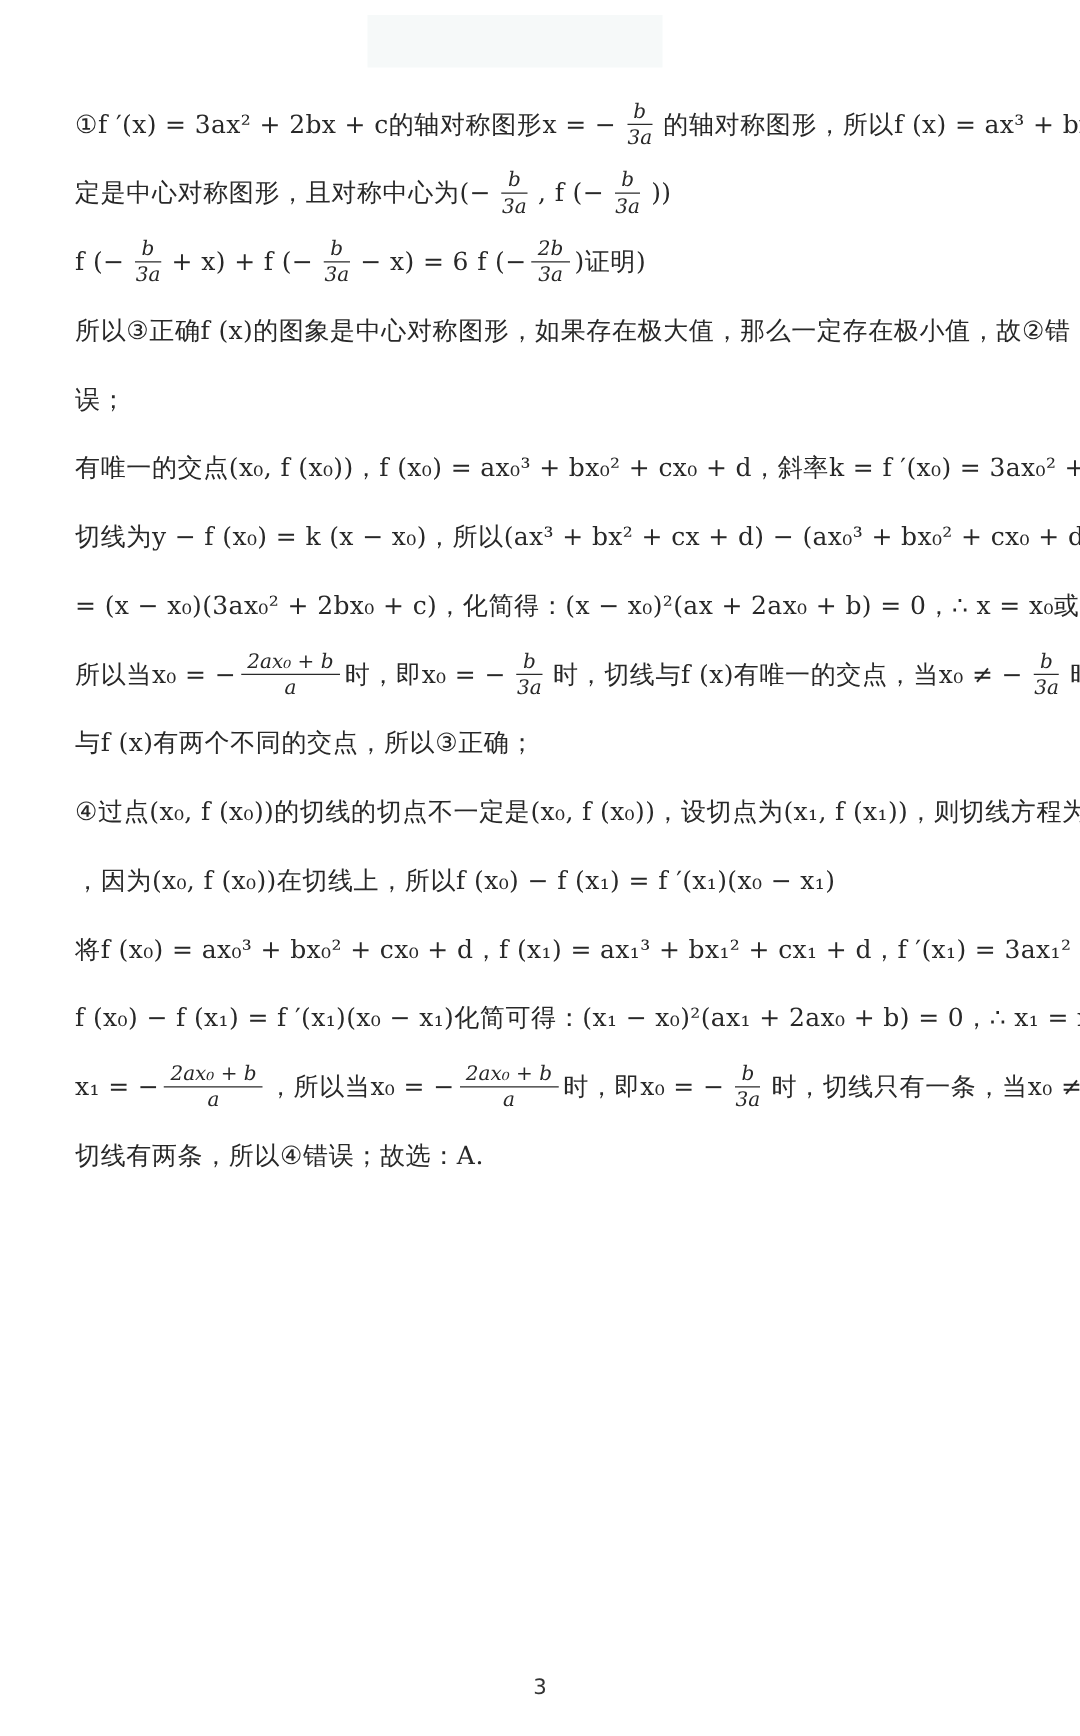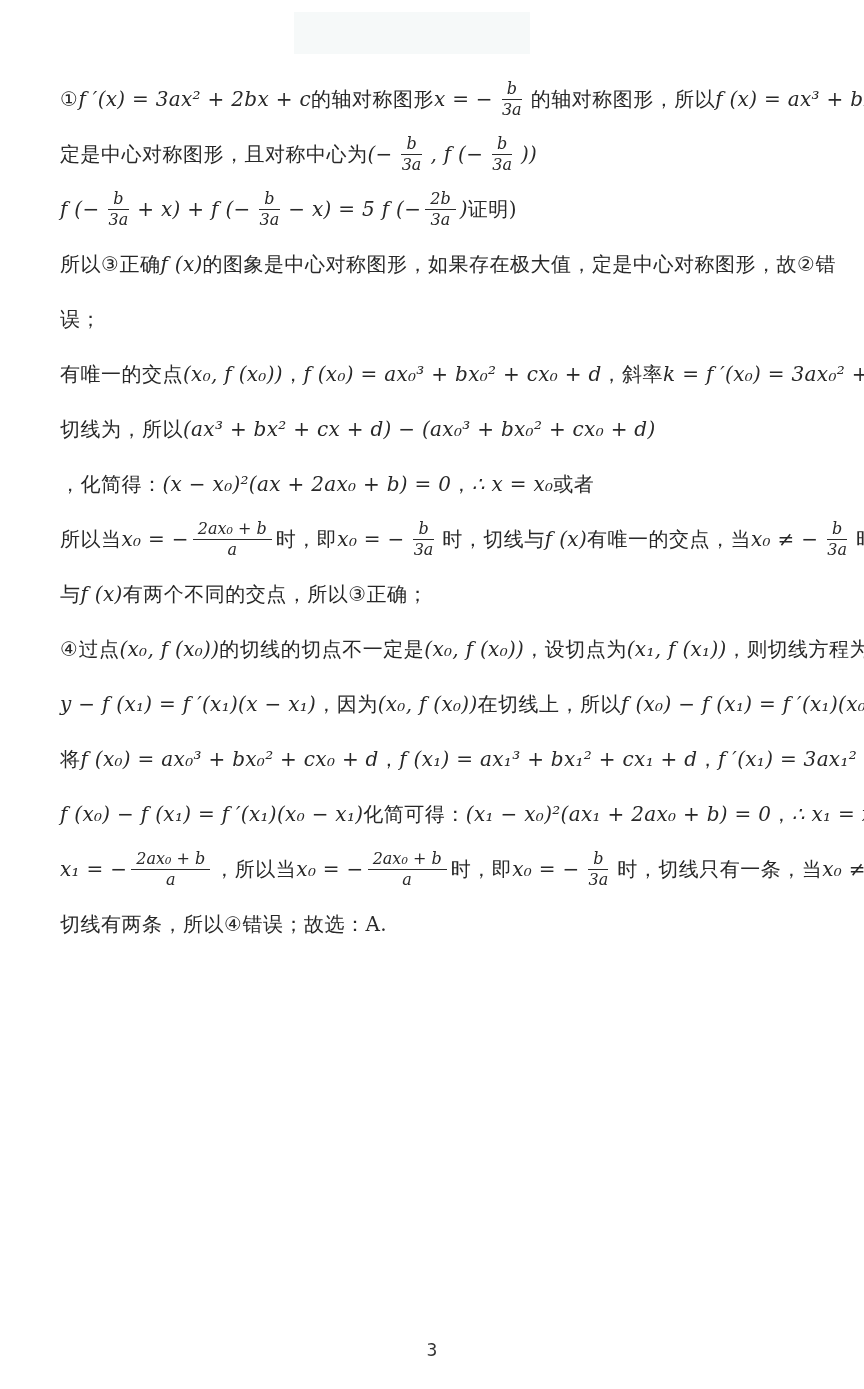--- a/index.html
+++ b/index.html
@@ -36,21 +36,20 @@
     white-space: nowrap;
     font-size: 20px;
     line-height: 1.25;
   }
   .cn {
     font-family: "DejaVu Serif", "DejaVu Sans", serif;
     letter-spacing: 0.5px;
   }
   .math {
     font-family: "DejaVu Serif", serif;
-    font-style: italic;
     letter-spacing: 0.3px;
   }
   .frac {
     display: inline-flex;
     flex-direction: column;
     align-items: center;
     vertical-align: middle;
     font-style: italic;
     font-size: 16px;
     line-height: 1.15;
@@ -110,50 +109,52 @@
       <span class="math">f (−</span>
       <span class="frac">
         <span class="num">b</span>
         <span class="den">3a</span>
       </span>
       <span class="math">+ x) + f (−</span>
       <span class="frac">
         <span class="num">b</span>
         <span class="den">3a</span>
       </span>
-      <span class="math">− x) = 5 f (−</span>
+      <span class="math">− x) = 6 f (−</span>
       <span class="frac">
         <span class="num">2b</span>
         <span class="den">3a</span>
       </span>
       <span class="math">)</span>
       <span class="cn">证明)</span>
     </div>
     <div class="line">
       <span class="cn">所以③正确 </span>
       <span class="math">f (x)</span>
-      <span class="cn"> 的图象是中心对称图形，如果存在极大值，定是中心对称图形，故②错</span>
+      <span class="cn"> 的图象是中心对称图形，如果存在极大值，那么一定存在极小值，故②错</span>
     </div>
     <div class="line">
       <span class="cn">误；</span>
     </div>
     <div class="line">
       <span class="cn">有唯一的交点</span>
       <span class="math">(x₀, f (x₀))</span>
       <span class="cn">， </span>
       <span class="math">f (x₀) = ax₀³ + bx₀² + cx₀ + d</span>
       <span class="cn">，斜率 </span>
       <span class="math">k = f ′(x₀) = 3ax₀² + 2bx₀ + c</span>
     </div>
     <div class="line">
       <span class="cn">切线为 </span>
+      <span class="math">y − f (x₀) = k (x − x₀)</span>
       <span class="cn">，所以</span>
       <span class="math">(ax³ + bx² + cx + d) − (ax₀³ + bx₀² + cx₀ + d)</span>
     </div>
     <div class="line">
+      <span class="math">= (x − x₀)(3ax₀² + 2bx₀ + c)</span>
       <span class="cn">，化简得：</span>
       <span class="math">(x − x₀)²(ax + 2ax₀ + b) = 0</span>
       <span class="cn">，</span>
       <span class="math">∴ x = x₀ </span>
       <span class="cn">或者</span>
     </div>
     <div class="line">
       <span class="cn">所以当 </span>
       <span class="math">x₀ = −</span>
       <span class="frac">
@@ -184,21 +185,20 @@
     <div class="line">
       <span class="cn">④过点</span>
       <span class="math">(x₀, f (x₀))</span>
       <span class="cn">的切线的切点不一定是</span>
       <span class="math">(x₀, f (x₀))</span>
       <span class="cn">，设切点为</span>
       <span class="math">(x₁, f (x₁))</span>
       <span class="cn">，则切线方程为</span>
     </div>
     <div class="line">
-      <span class="math">y − f (x₁) = f ′(x₁)(x − x₁)</span>
       <span class="cn">，因为</span>
       <span class="math">(x₀, f (x₀))</span>
       <span class="cn">在切线上，所以 </span>
       <span class="math">f (x₀) − f (x₁) = f ′(x₁)(x₀ − x₁)</span>
     </div>
     <div class="line">
       <span class="cn">将 </span>
       <span class="math">f (x₀) = ax₀³ + bx₀² + cx₀ + d</span>
       <span class="cn">， </span>
       <span class="math">f (x₁) = ax₁³ + bx₁² + cx₁ + d</span>

